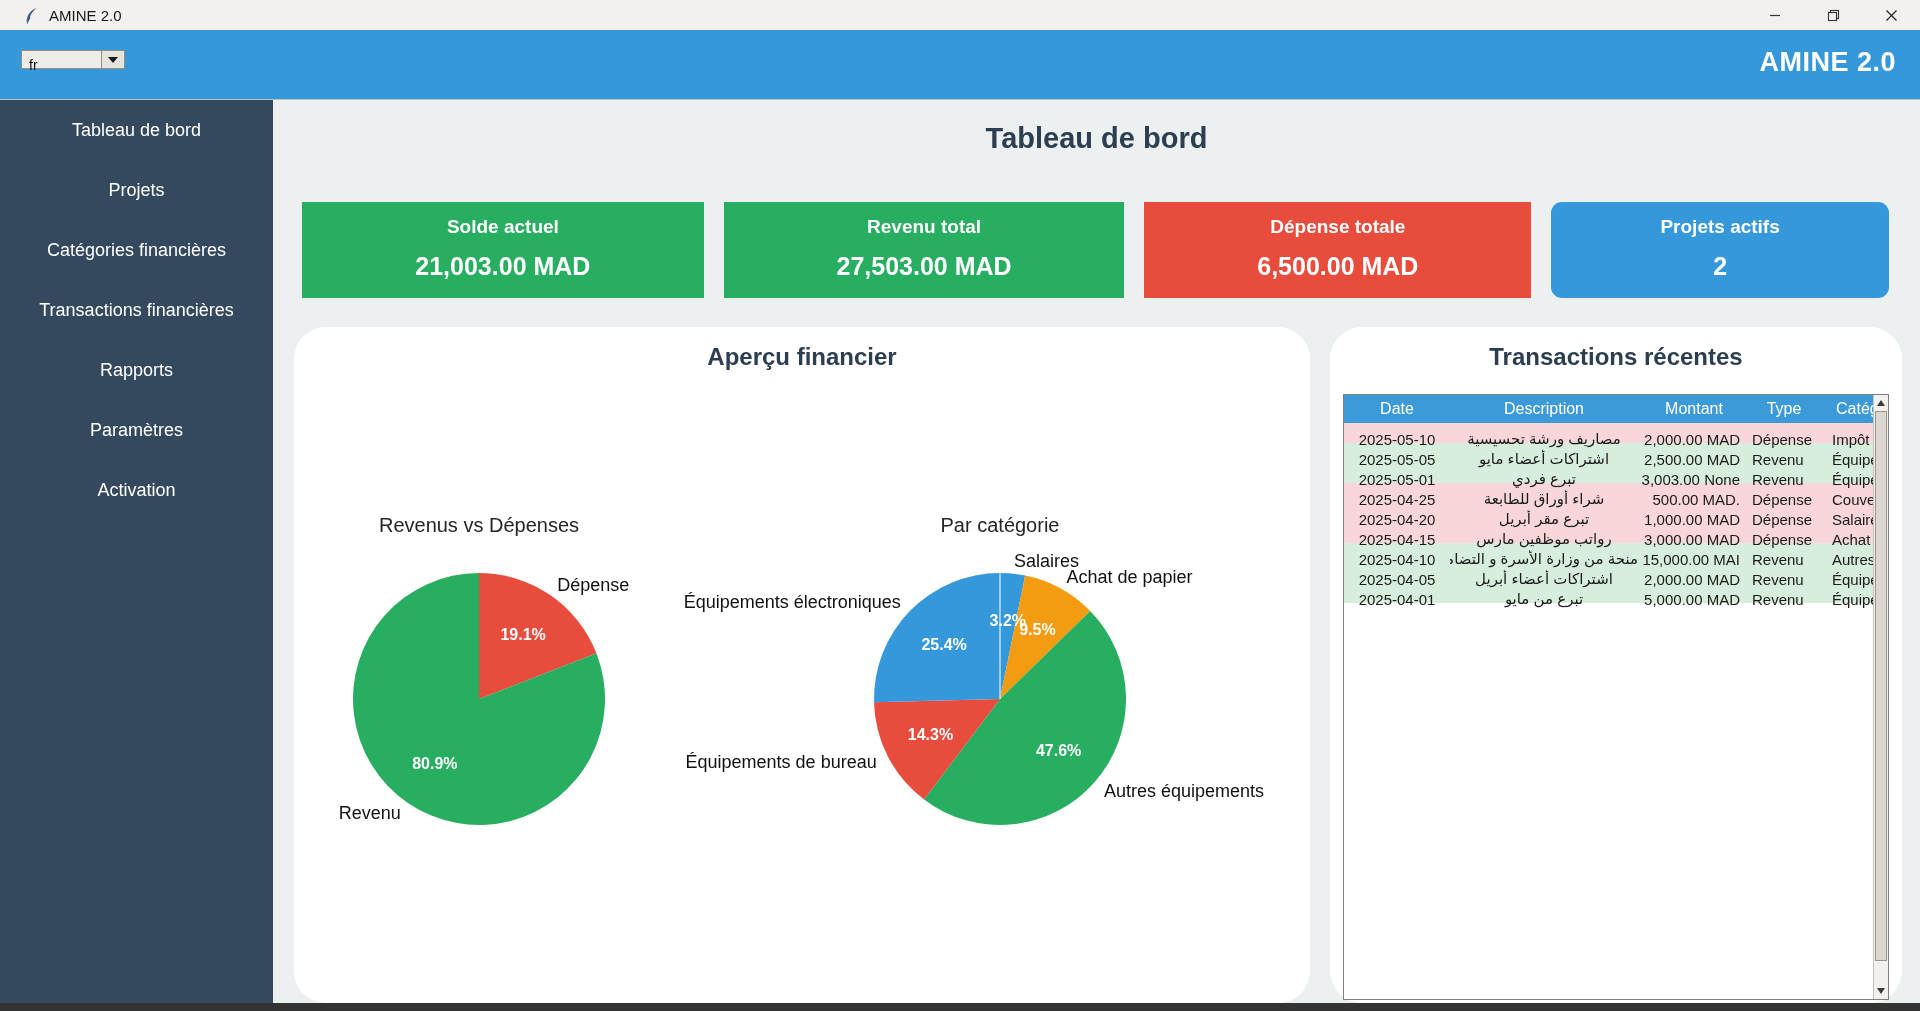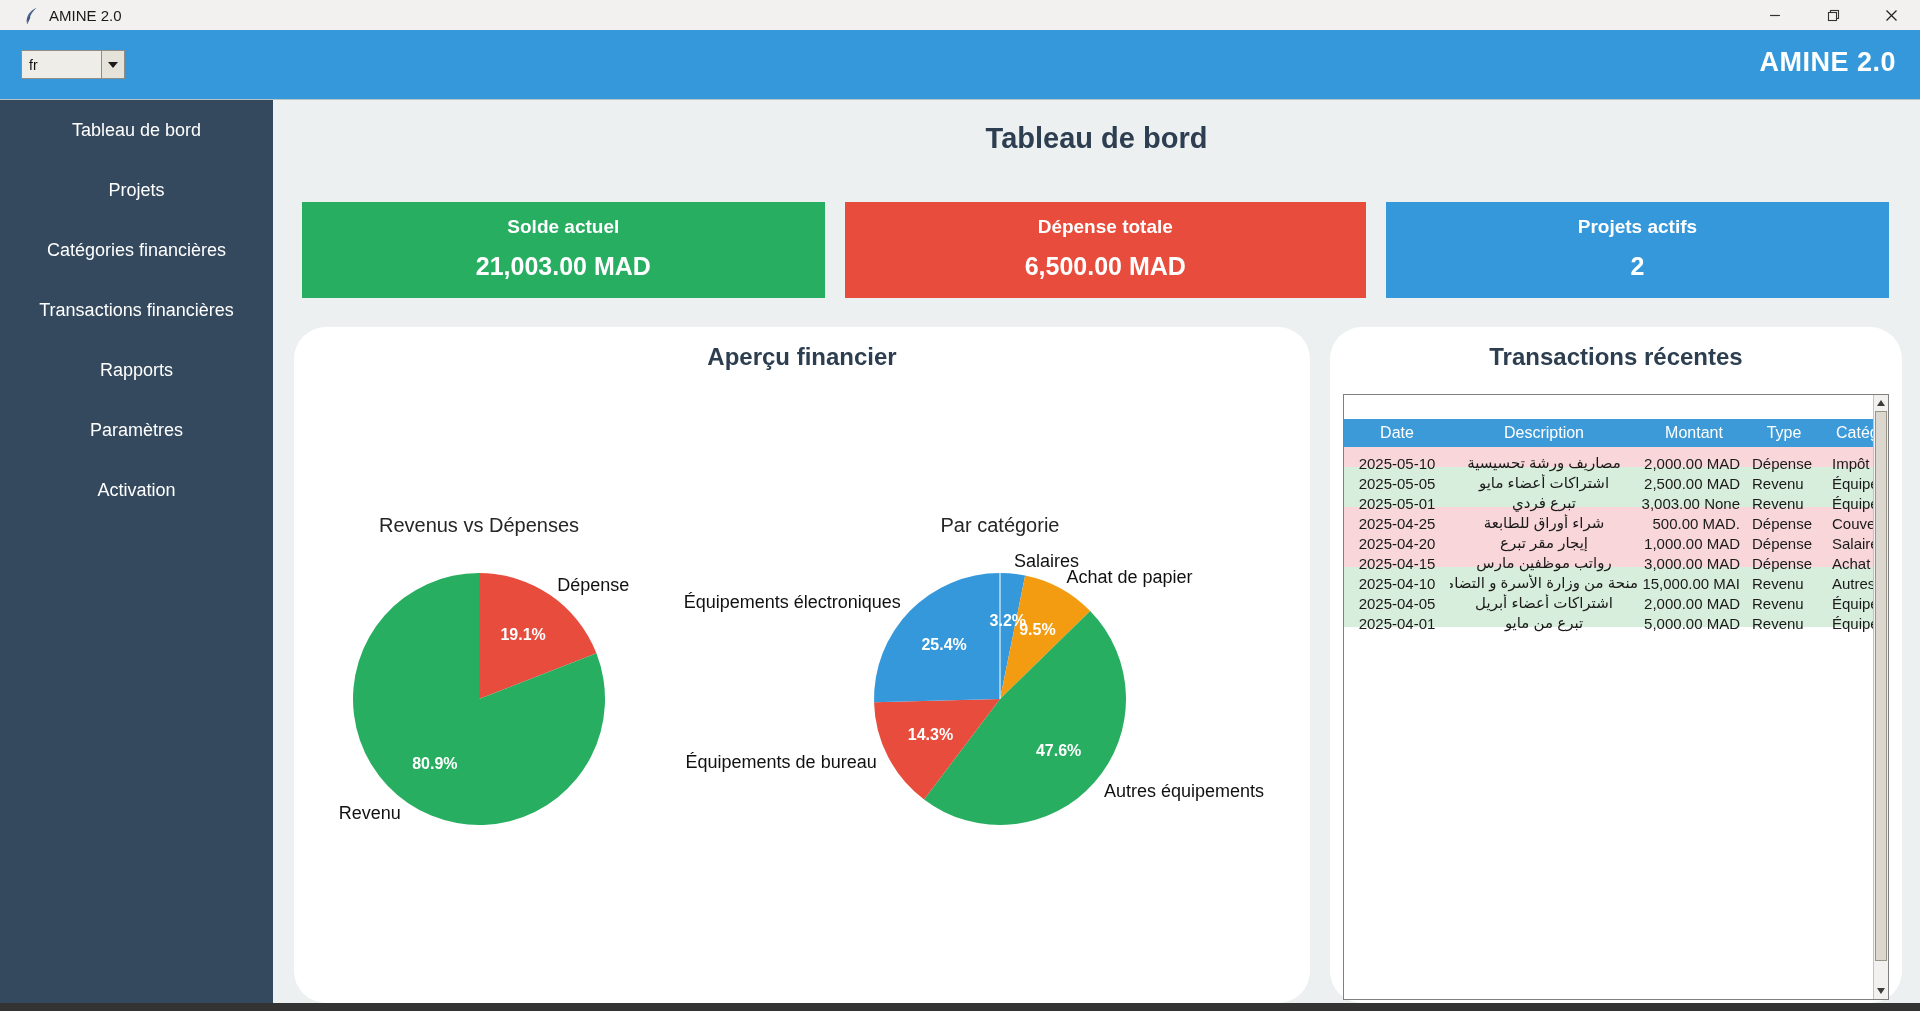--- a/index.html
+++ b/index.html
@@ -9,21 +9,21 @@
     -webkit-font-smoothing:antialiased;
   }
   
   .titlebar{position:absolute;top:0;left:0;right:0;height:30px;background:#f2f1f0;display:flex;align-items:center;}
   .app-icon{margin-left:24px;display:flex;align-items:center;}
   .window-title{margin-left:10px;font-size:15px;color:#1a1a1a;}
   .win-controls{margin-left:auto;display:flex;height:100%;}
   .win-btn{width:58px;height:100%;display:flex;align-items:center;justify-content:center;cursor:pointer;}
   
   .header{position:absolute;top:30px;left:0;right:0;height:70px;background:#3498db;border-bottom:1px solid #b9c2c6;box-sizing:border-box;}
-  .combo{position:absolute;left:21px;top:20px;width:104px;height:29px;background:#efede7;border:1px solid #8f8d85;display:flex;box-sizing:border-box;cursor:pointer;}
+  .combo{position:absolute;left:21px;top:20px;width:104px;height:19px;background:#efede7;border:1px solid #8f8d85;display:flex;box-sizing:border-box;cursor:pointer;}
   .combo-value{flex:1;font-size:14px;color:#111;padding:6px 0 0 7px;}
   .combo-btn{width:22px;background:#e6e3db;border-left:1px solid #8f8d85;display:flex;align-items:center;justify-content:center;}
   .tri-dn-sm{width:0;height:0;border-left:5px solid transparent;border-right:5px solid transparent;border-top:6px solid #1a1a1a;}
   .brand{position:absolute;right:24px;top:17px;font-size:27px;font-weight:bold;color:#ffffff;letter-spacing:.5px;}
   
   .sidebar{position:absolute;left:0;top:100px;width:273px;bottom:8px;background:#34495e;}
   .side-item{height:60px;display:flex;align-items:center;justify-content:center;color:#ffffff;font-size:18px;cursor:pointer;white-space:nowrap;}
   
   .content{position:absolute;left:273px;top:100px;right:0;bottom:8px;background:#ecf0f1;}
   .page-title{position:absolute;top:22px;left:0;right:0;text-align:center;font-size:29px;font-weight:bold;color:#2c3e50;}
@@ -38,21 +38,21 @@
   .panel{position:absolute;top:227px;background:#ffffff;border-radius:32px;}
   .chart-panel{left:21px;width:1016px;height:676px;}
   .tx-panel{left:1057px;width:572px;height:676px;}
   .panel-title{text-align:center;font-size:24px;font-weight:bold;color:#2c3e50;padding-top:16px;}
   #fig{position:absolute;left:0;top:0;}
   .pie-title{font-size:20px;fill:#262626;}
   .pie-label{font-size:18px;fill:#111111;}
   .pie-pct{font-size:16px;font-weight:bold;fill:#ffffff;}
   
   .tx-table{position:absolute;left:13px;top:67px;width:546px;height:606px;border:1px solid #7f7f7f;background:#ffffff;box-sizing:border-box;overflow:hidden;}
-  .tx-head{display:flex;height:28px;background:#3d9ad8;color:#ffffff;font-size:16px;margin-right:15px;margin-top:24px;}
+  .tx-head{display:flex;height:28px;background:#3d9ad8;color:#ffffff;font-size:16px;margin-right:15px;}
   .th{display:flex;align-items:center;justify-content:center;overflow:hidden;white-space:nowrap;box-sizing:border-box;}
   .c-date{width:106px;}
   .c-desc{width:188px;}
   .c-mont{width:112px;}
   .c-type{width:68px;}
   .c-cat{flex:1;min-width:0;}
   .th.c-cat{justify-content:flex-start;padding-left:18px;}
   .tx-row{display:flex;height:20px;font-size:15px;color:#1a1a1a;margin-right:15px;align-items:center;cursor:default;}
   .tx-row.expense{background:#f8d6da;}
   .tx-row.revenue{background:#d8eedc;}
@@ -124,20 +124,24 @@
     <div class="side-item">Activation</div>
   </div>
 
 <div class="content">
   <div class="page-title">Tableau de bord</div>
 
   <div class="cards" id="cards">
       <div class="card" style="background: rgb(39, 174, 96);">
         <div class="card-title">Solde actuel</div>
         <div class="card-value">21,003.00 MAD</div>
+      </div>
+      <div class="card" style="background: rgb(39, 174, 96);">
+        <div class="card-title">Revenu total</div>
+        <div class="card-value">27,503.00 MAD</div>
       </div>
       <div class="card" style="background: rgb(231, 76, 60);">
         <div class="card-title">Dépense totale</div>
         <div class="card-value">6,500.00 MAD</div>
       </div>
       <div class="card" style="background: rgb(52, 152, 219);">
         <div class="card-title">Projets actifs</div>
         <div class="card-value">2</div>
       </div>
     </div>
@@ -206,21 +210,21 @@
           </div>
           <div class="tx-row expense">
             <div class="td c-date">2025-04-25</div>
             <div class="td c-desc">شراء أوراق للطابعة</div>
             <div class="td c-mont">500.00 MAD.</div>
             <div class="td c-type">Dépense</div>
             <div class="td c-cat">Couver</div>
           </div>
           <div class="tx-row expense">
             <div class="td c-date">2025-04-20</div>
-            <div class="td c-desc">إيجار مقر تبرع</div>
+            <div class="td c-desc">تبرع مقر أبريل</div>
             <div class="td c-mont">1,000.00 MAD</div>
             <div class="td c-type">Dépense</div>
             <div class="td c-cat">Salaire</div>
           </div>
           <div class="tx-row expense">
             <div class="td c-date">2025-04-15</div>
             <div class="td c-desc">رواتب موظفين مارس</div>
             <div class="td c-mont">3,000.00 MAD</div>
             <div class="td c-type">Dépense</div>
             <div class="td c-cat">Achat (</div>

